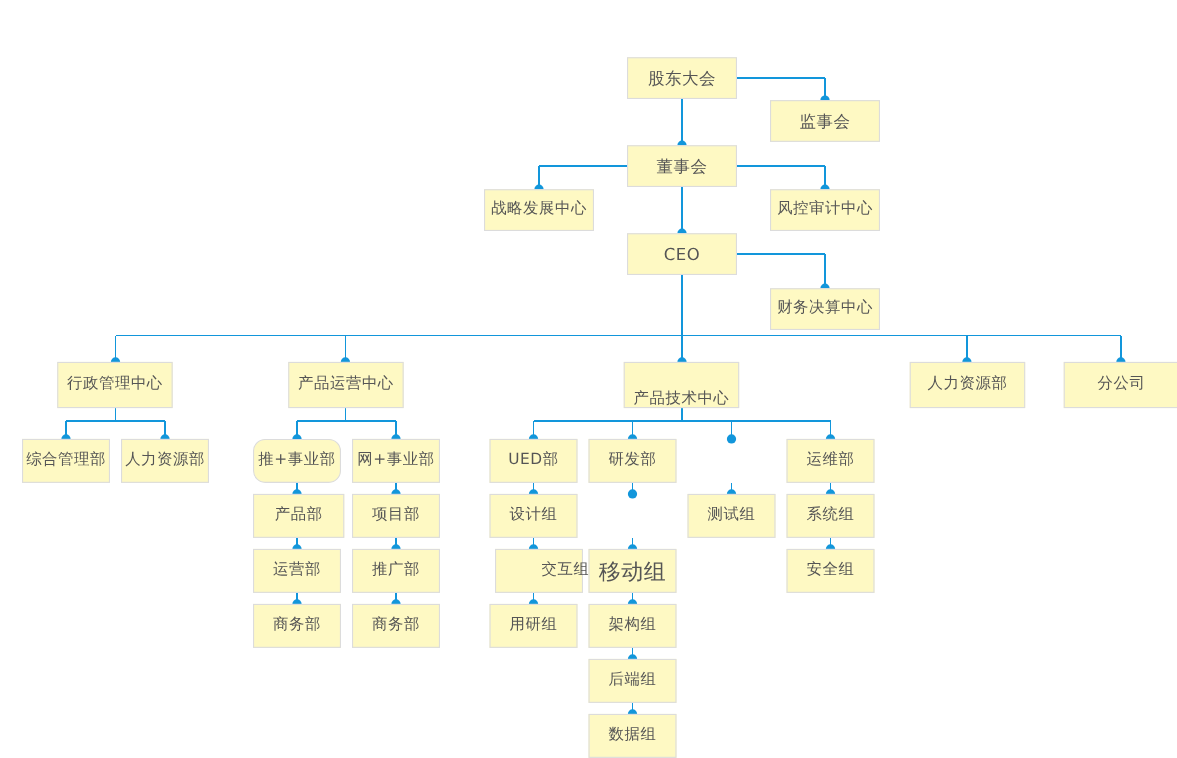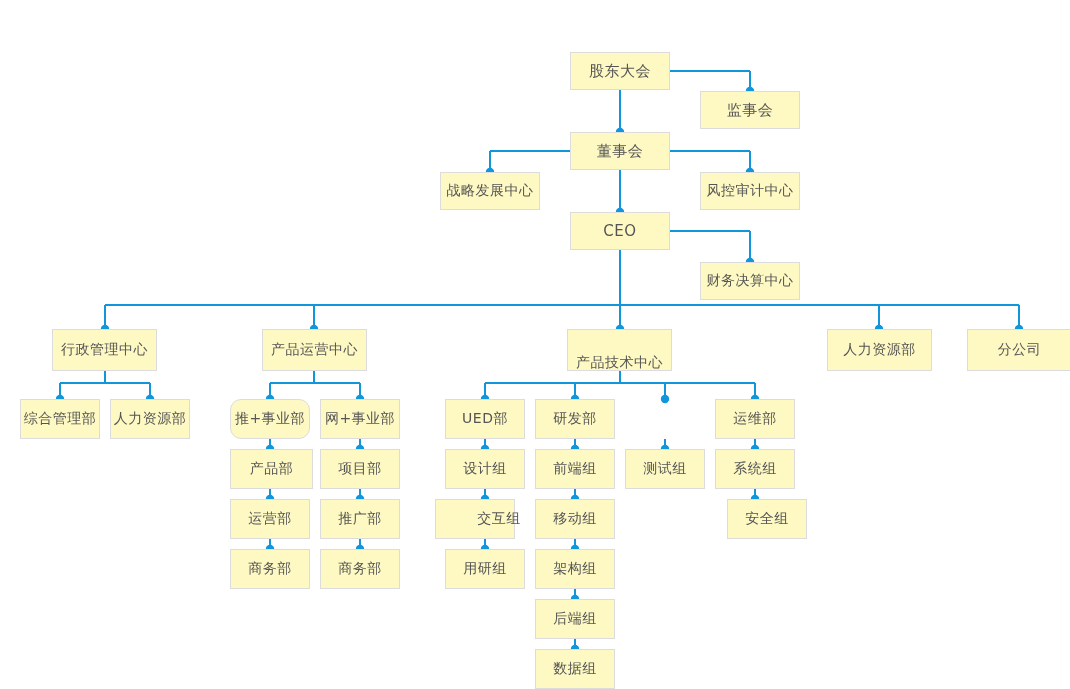--- a/index.html
+++ b/index.html
@@ -204,50 +204,47 @@
       </div>
       <div class="node" style="left: 320px; top: 549px; width: 80px; height: 40px; font-size: 14px;">
         <span class="node-label">商务部</span>
       </div>
       <div class="node" style="left: 445px; top: 399px; width: 80px; height: 40px; font-size: 14px;">
         <span class="node-label">UED部</span>
       </div>
       <div class="node" style="left: 445px; top: 449px; width: 80px; height: 40px; font-size: 14px;">
         <span class="node-label">设计组</span>
       </div>
-      <div class="node" style="left: 435px; top: 499px; width: 80px; height: 40px; font-size: 14px; padding-left: 48px;">
+      <div class="node" style="left: 450px; top: 499px; width: 80px; height: 40px; font-size: 14px; padding-left: 48px;">
         <span class="node-label">交互组</span>
       </div>
       <div class="node" style="left: 445px; top: 549px; width: 80px; height: 40px; font-size: 14px; text-align: right;">
         <span class="node-label">用研组</span>
       </div>
       <div class="node" style="left: 535px; top: 399px; width: 80px; height: 40px; font-size: 14px;">
         <span class="node-label">研发部</span>
       </div>
-      <div class="node" style="left: 535px; top: 449px; width: 80px; height: 40px; font-size: 14px;">
-        <span class="node-label">前端组</span>
-      </div>
-      <div class="node" style="left: 535px; top: 499px; width: 80px; height: 40px; font-size: 14px;">
+      <div class="node" style="left: 535px; top: 499px; width: 80px; height: 40px; font-size: 20px;">
         <span class="node-label">移动组</span>
       </div>
       <div class="node" style="left: 535px; top: 549px; width: 80px; height: 40px; font-size: 14px;">
         <span class="node-label">架构组</span>
       </div>
       <div class="node" style="left: 535px; top: 599px; width: 80px; height: 40px; font-size: 14px;">
         <span class="node-label">后端组</span>
       </div>
       <div class="node" style="left: 535px; top: 649px; width: 80px; height: 40px; font-size: 14px;">
         <span class="node-label">数据组</span>
       </div>
       <div class="node" style="left: 625px; top: 449px; width: 80px; height: 40px; font-size: 14px;">
         <span class="node-label">测试组</span>
       </div>
       <div class="node" style="left: 715px; top: 399px; width: 80px; height: 40px; font-size: 14px;">
         <span class="node-label">运维部</span>
       </div>
       <div class="node" style="left: 715px; top: 449px; width: 80px; height: 40px; font-size: 14px;">
         <span class="node-label">系统组</span>
       </div>
-      <div class="node" style="left: 715px; top: 499px; width: 80px; height: 40px; font-size: 14px; margin-left: 12px;">
+      <div class="node" style="left: 715px; top: 499px; width: 80px; height: 40px; font-size: 14px;">
         <span class="node-label">安全组</span>
       </div>
     </div>
 </div>
 
 </body></html>

